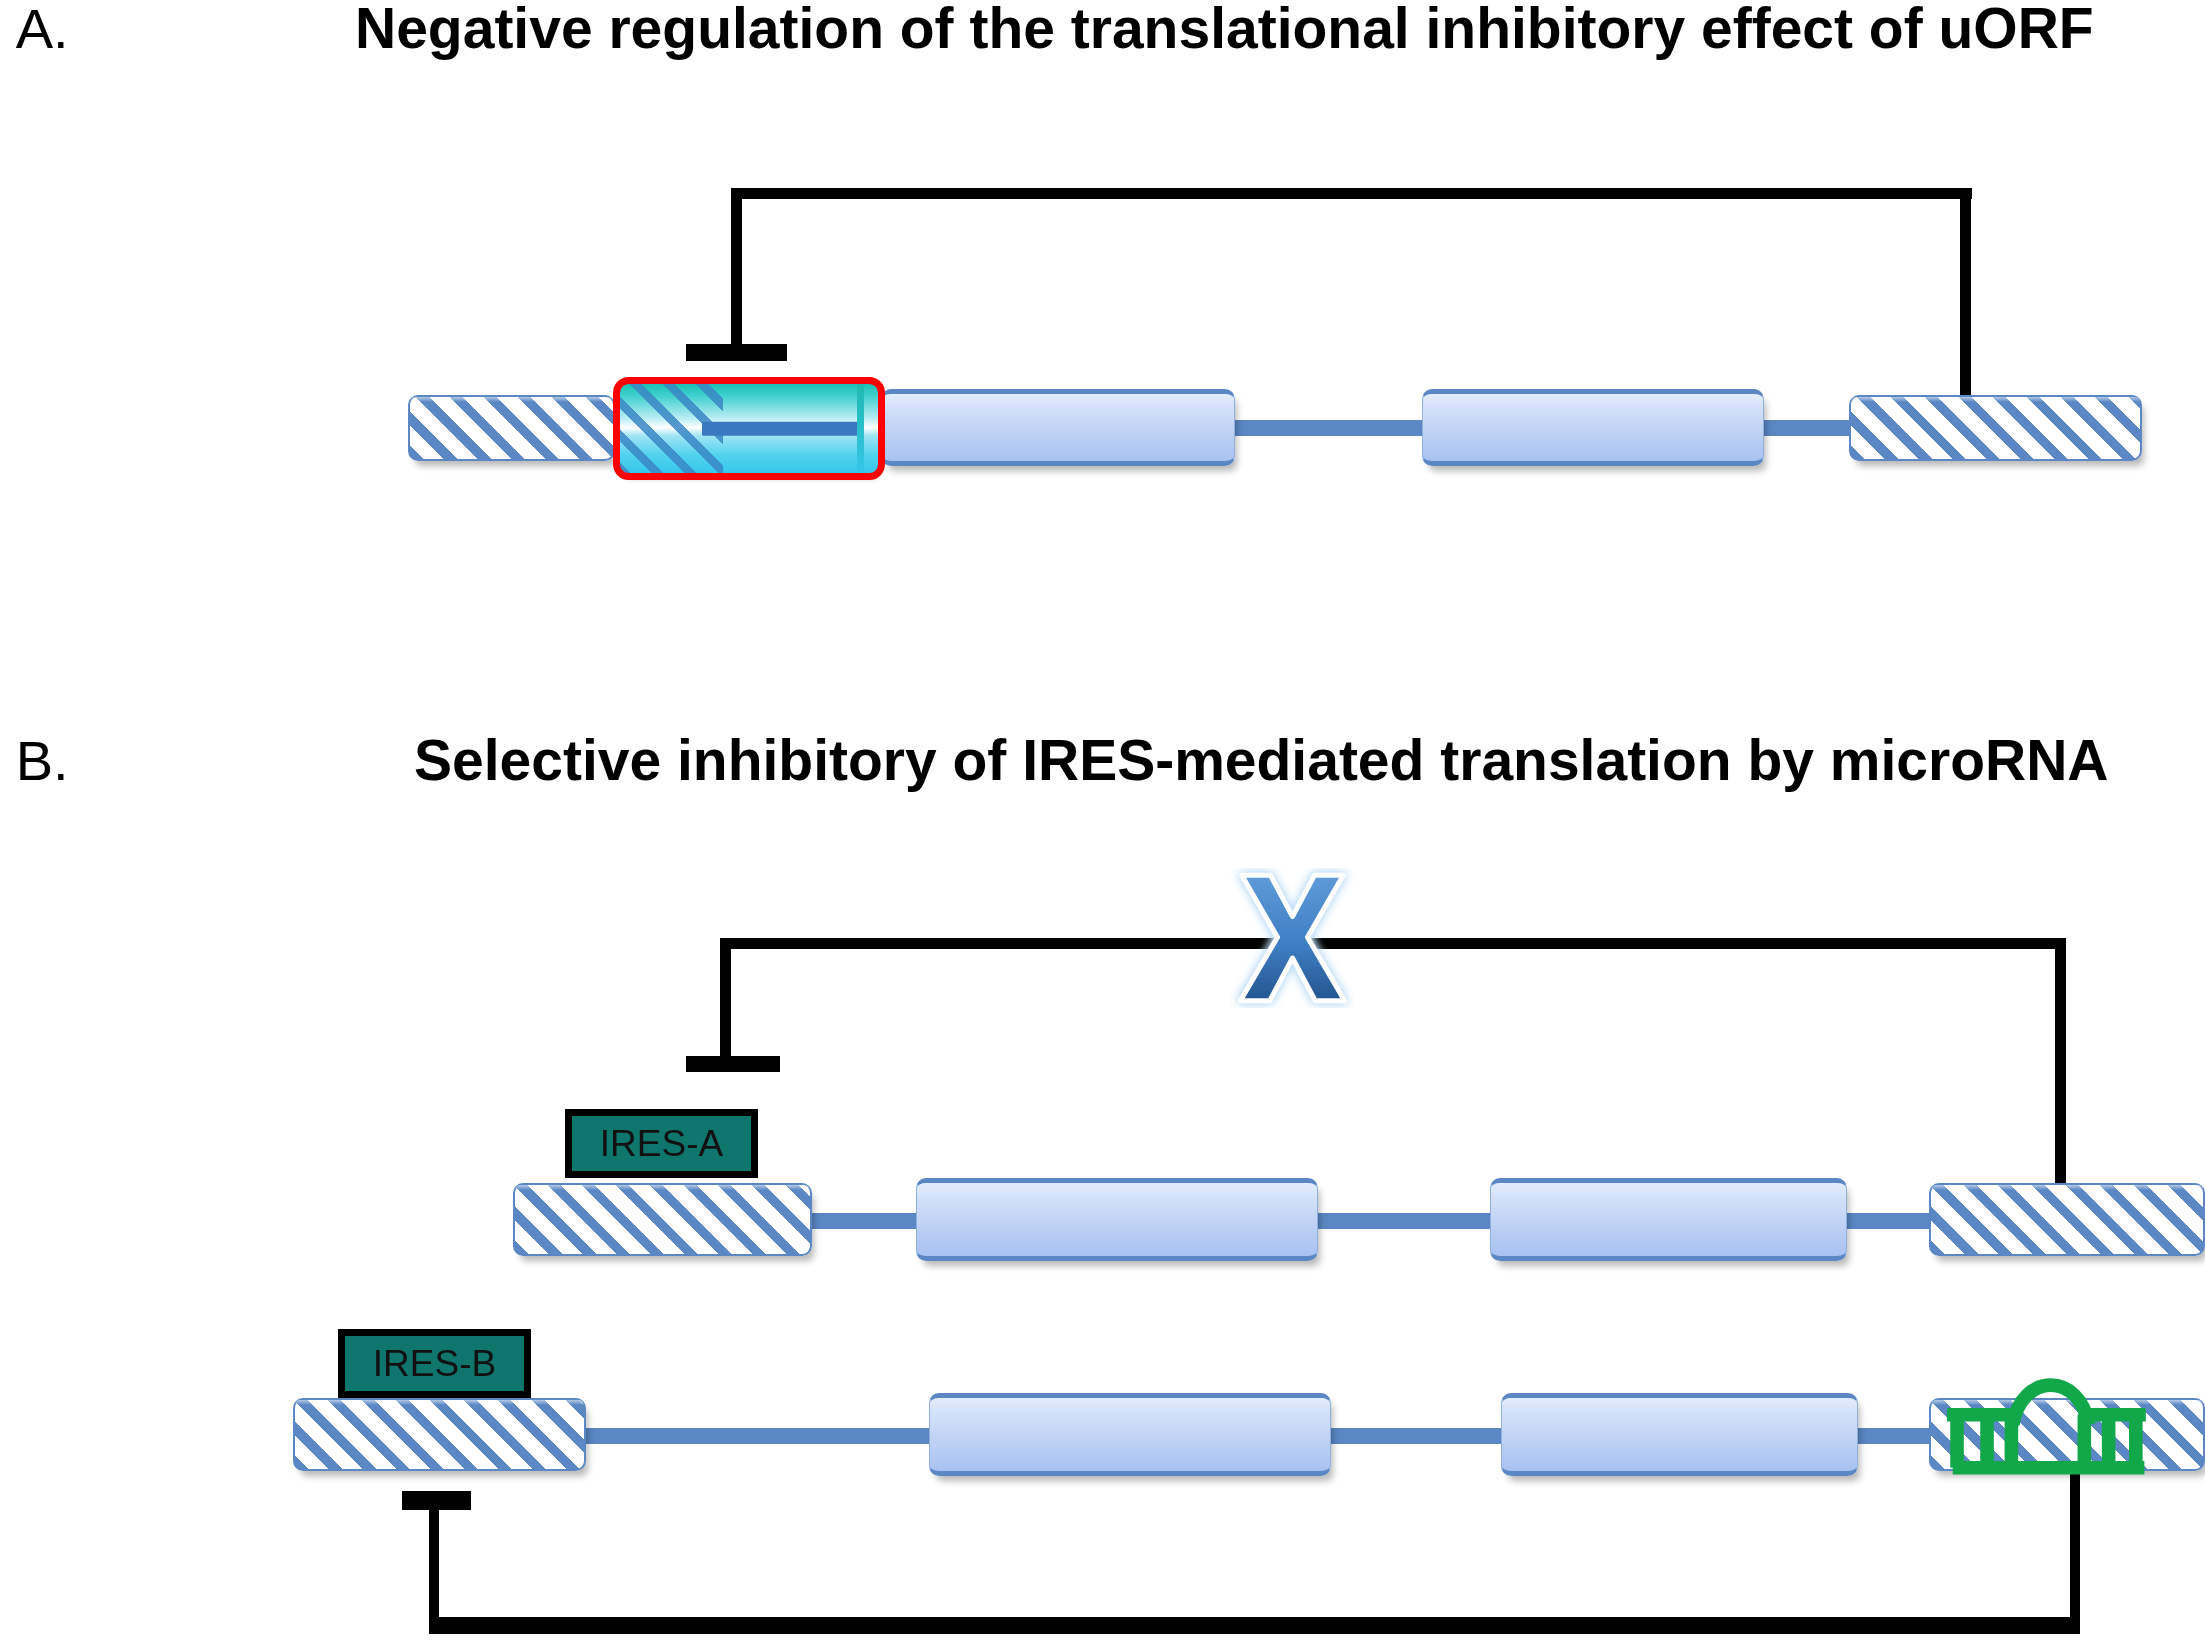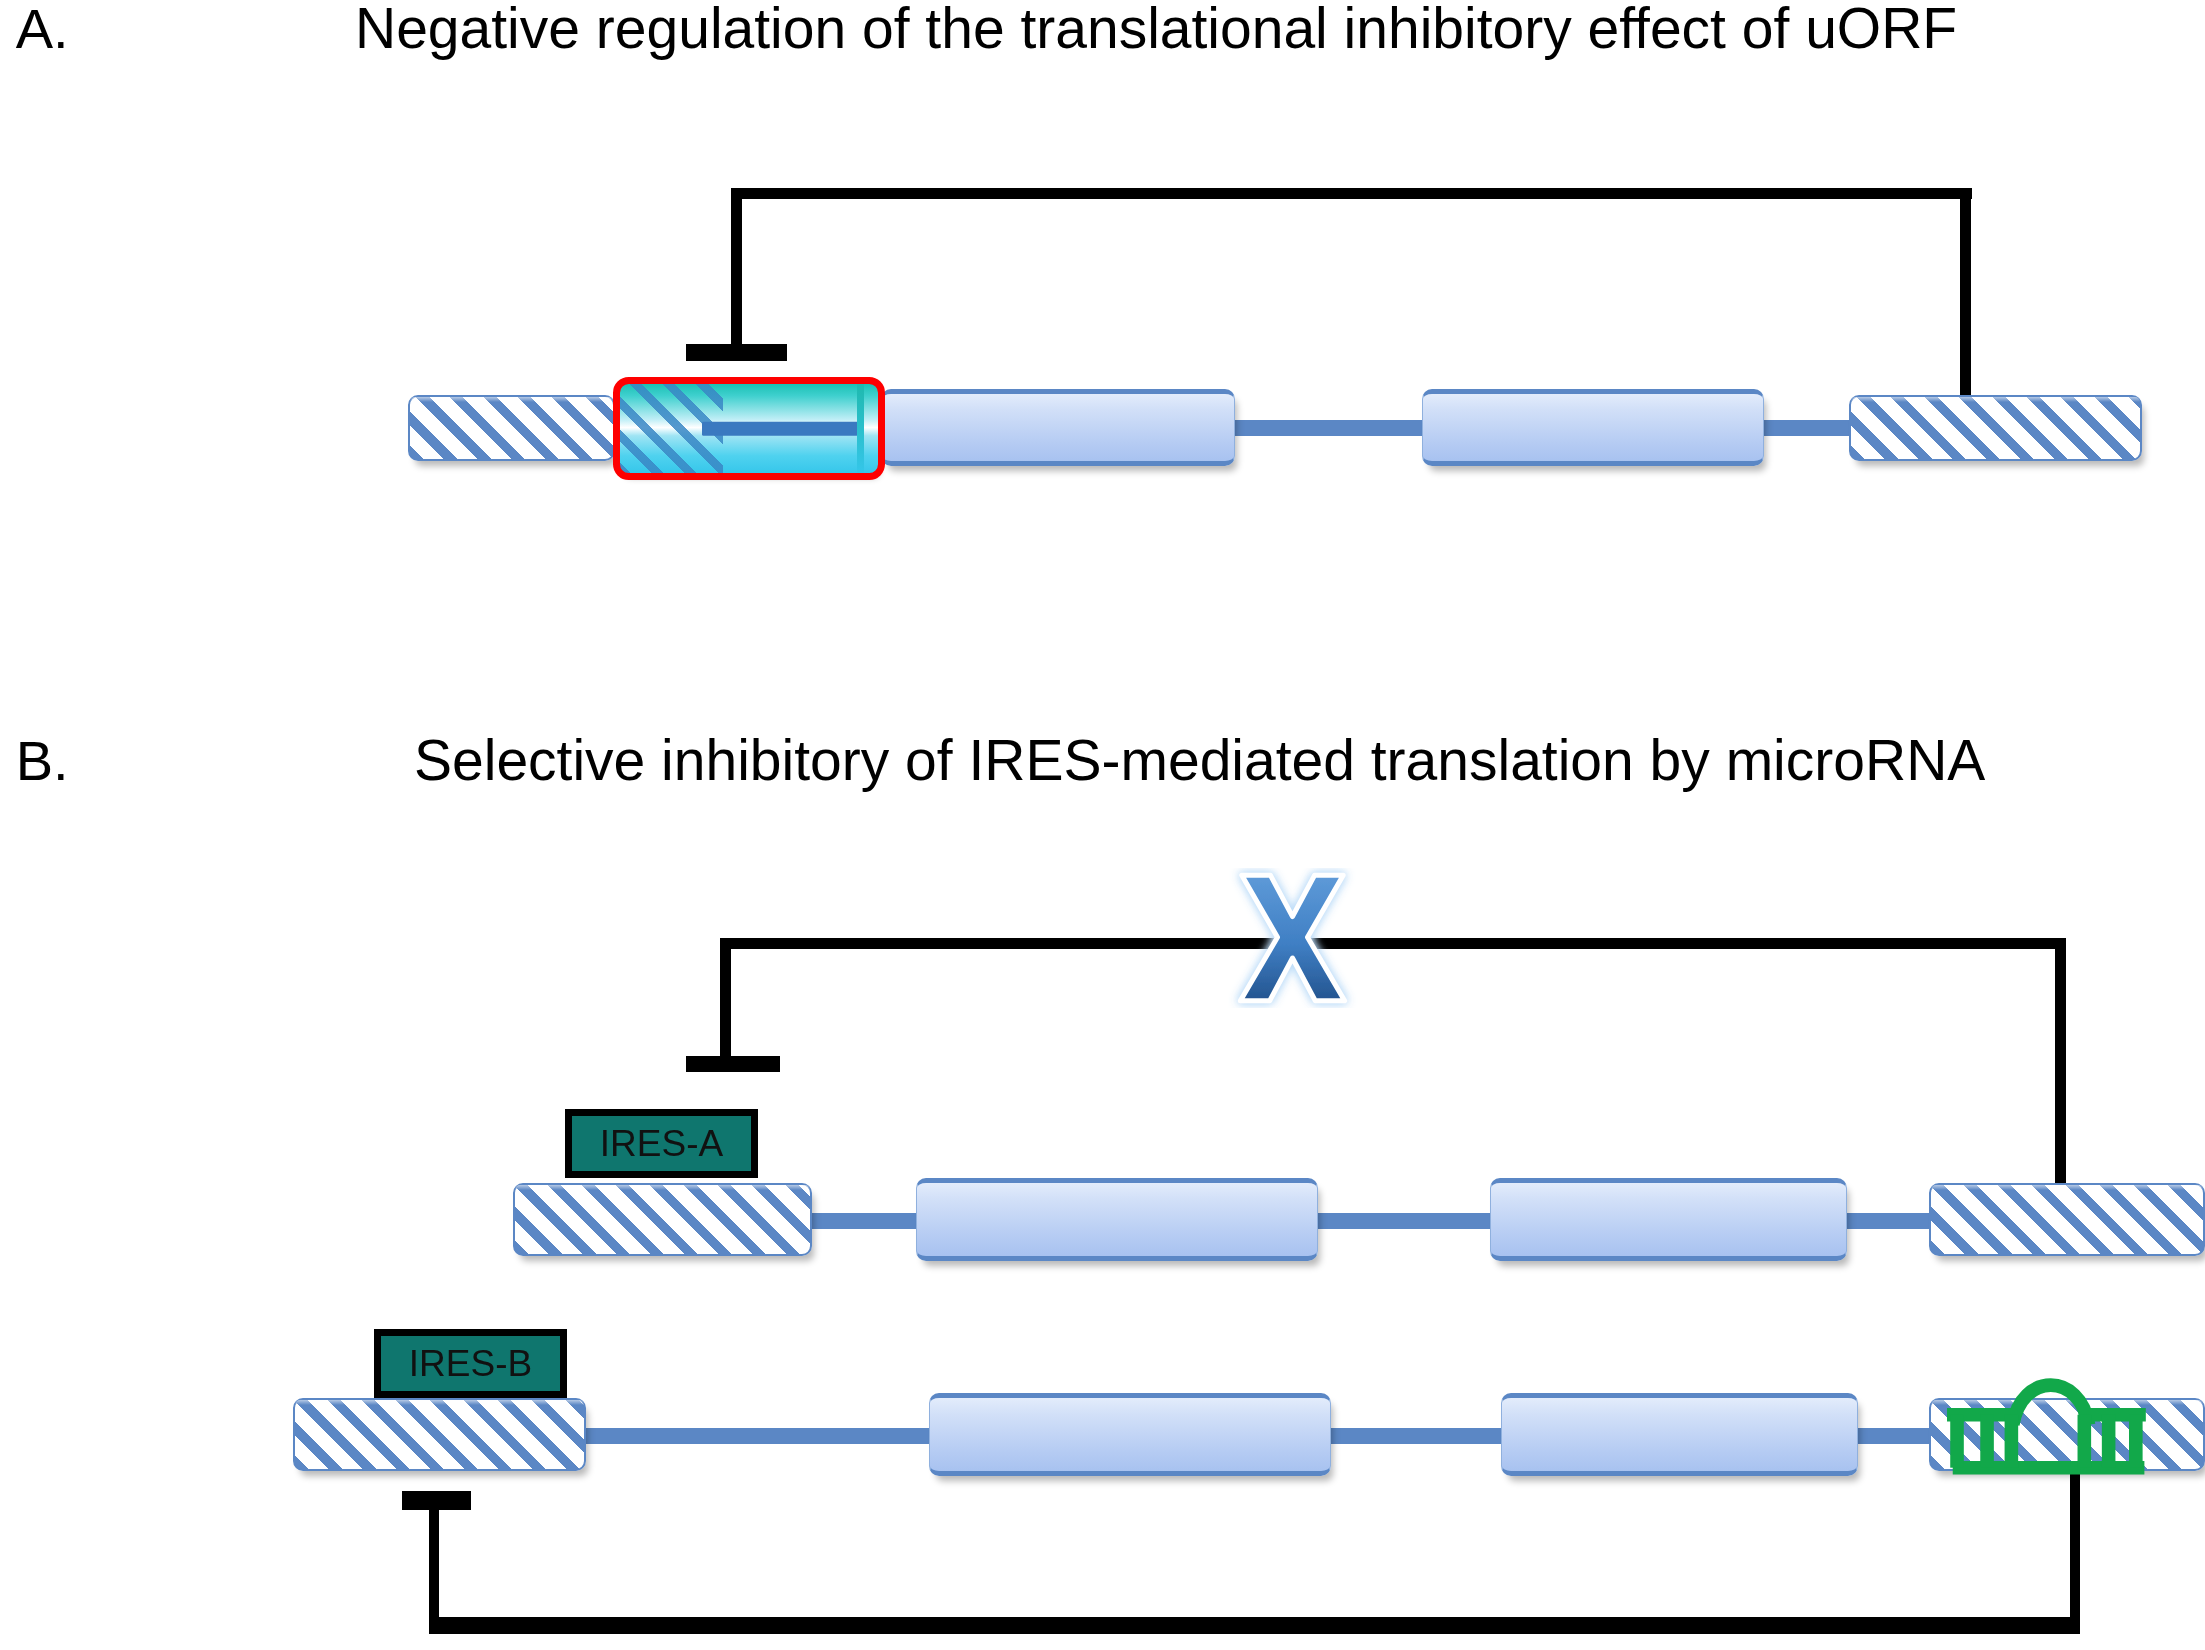--- a/index.html
+++ b/index.html
@@ -6,21 +6,21 @@
   body{
     width:2205px;height:1651px;position:relative;overflow:hidden;
     font-family:"Liberation Sans","DejaVu Sans",sans-serif;
     color:#000;
   }
   .panel-letter{
     position:absolute;font-size:56px;font-weight:400;line-height:1;
     letter-spacing:0px;color:#000;
   }
   .panel-title{
-    position:absolute;font-size:57px;font-weight:400;line-height:1;
+    position:absolute;font-size:57px;font-weight:700;line-height:1;
     white-space:nowrap;color:#000;
   }
 
   
   .gene-row{position:absolute;}
   .utr-box, .exon-box{
     position:absolute;border-radius:10px;
     box-shadow:4.3px 7.1px 7.1px -2.9px rgba(0,0,0,0.28);
   }
   
@@ -168,21 +168,21 @@
   <div class="intron" style="left:800px;top:1213px;width:129px;"></div>
   <div class="intron" style="left:1286px;top:1213px;width:207px;"></div>
   <div class="intron" style="left:1829px;top:1213px;width:121px;"></div>
 
   <div class="utr-box" style="left:513px;top:1183px;width:299px;height:73px;"></div>
   <div class="exon-box" style="left:916px;top:1178px;width:402px;height:83px;"></div>
   <div class="exon-box" style="left:1490px;top:1178px;width:357px;height:83px;"></div>
   <div class="utr-box" style="left:1929px;top:1183px;width:276px;height:73px;"></div>
 </div>
 
-<div class="ires-label" style="left:338px;top:1329px;width:193px;height:69px;margin-left:36px;">
+<div class="ires-label" style="left:338px;top:1329px;width:193px;height:69px;">
   <span>IRES-B</span>
 </div>
 
 <div class="gene-row">
   <div class="intron" style="left:572px;top:1428px;width:379px;"></div>
   <div class="intron" style="left:1315px;top:1428px;width:193px;"></div>
   <div class="intron" style="left:1844px;top:1428px;width:121px;"></div>
 
   <div class="utr-box" style="left:293px;top:1398px;width:293px;height:73px;"></div>
   <div class="exon-box" style="left:929px;top:1393px;width:402px;height:83px;"></div>

